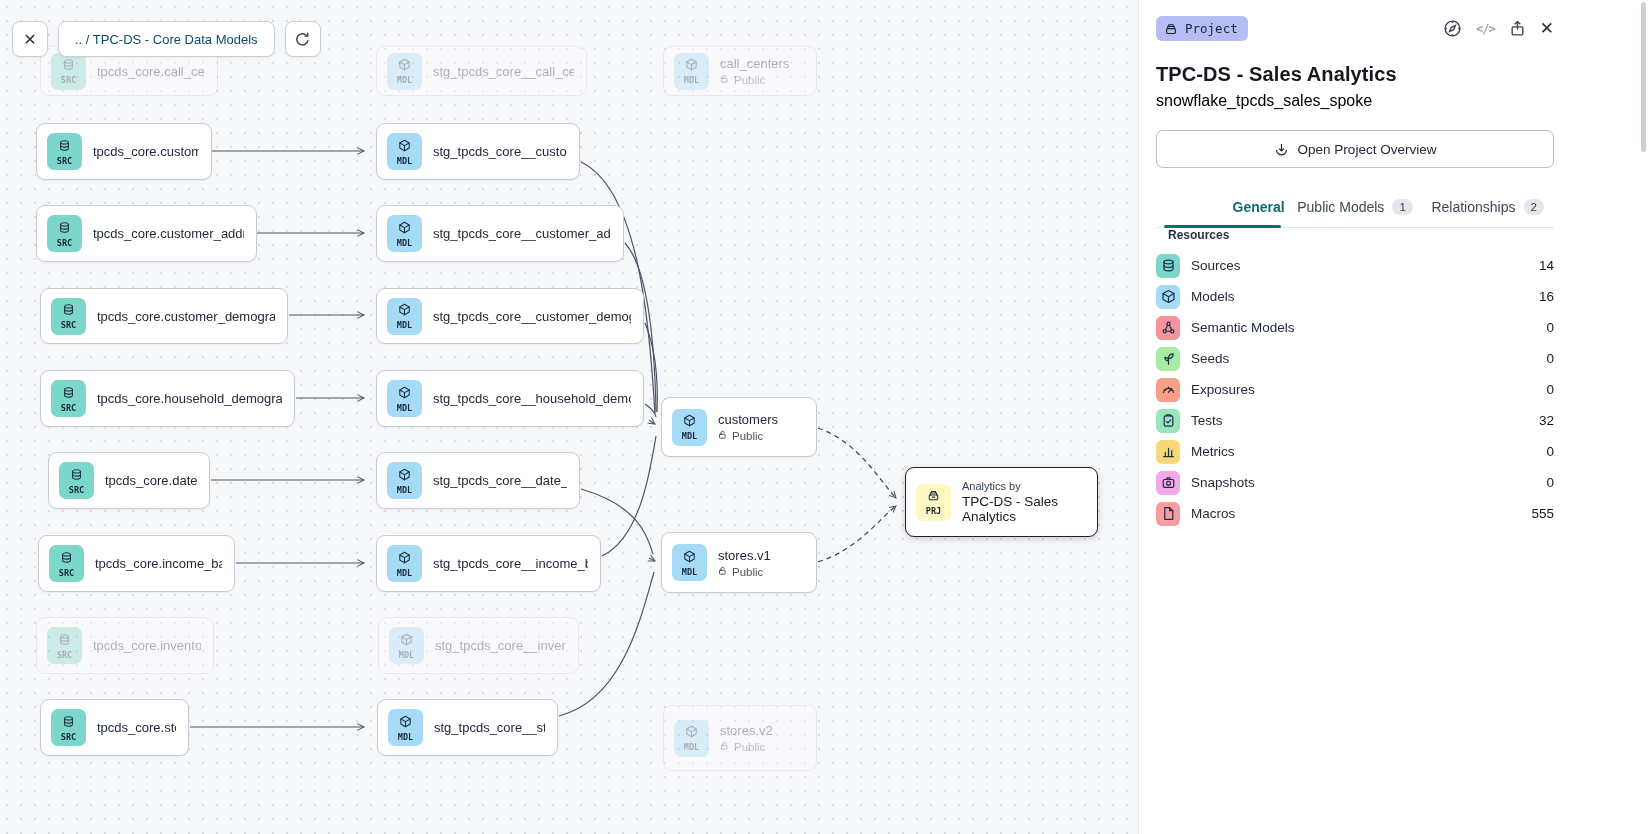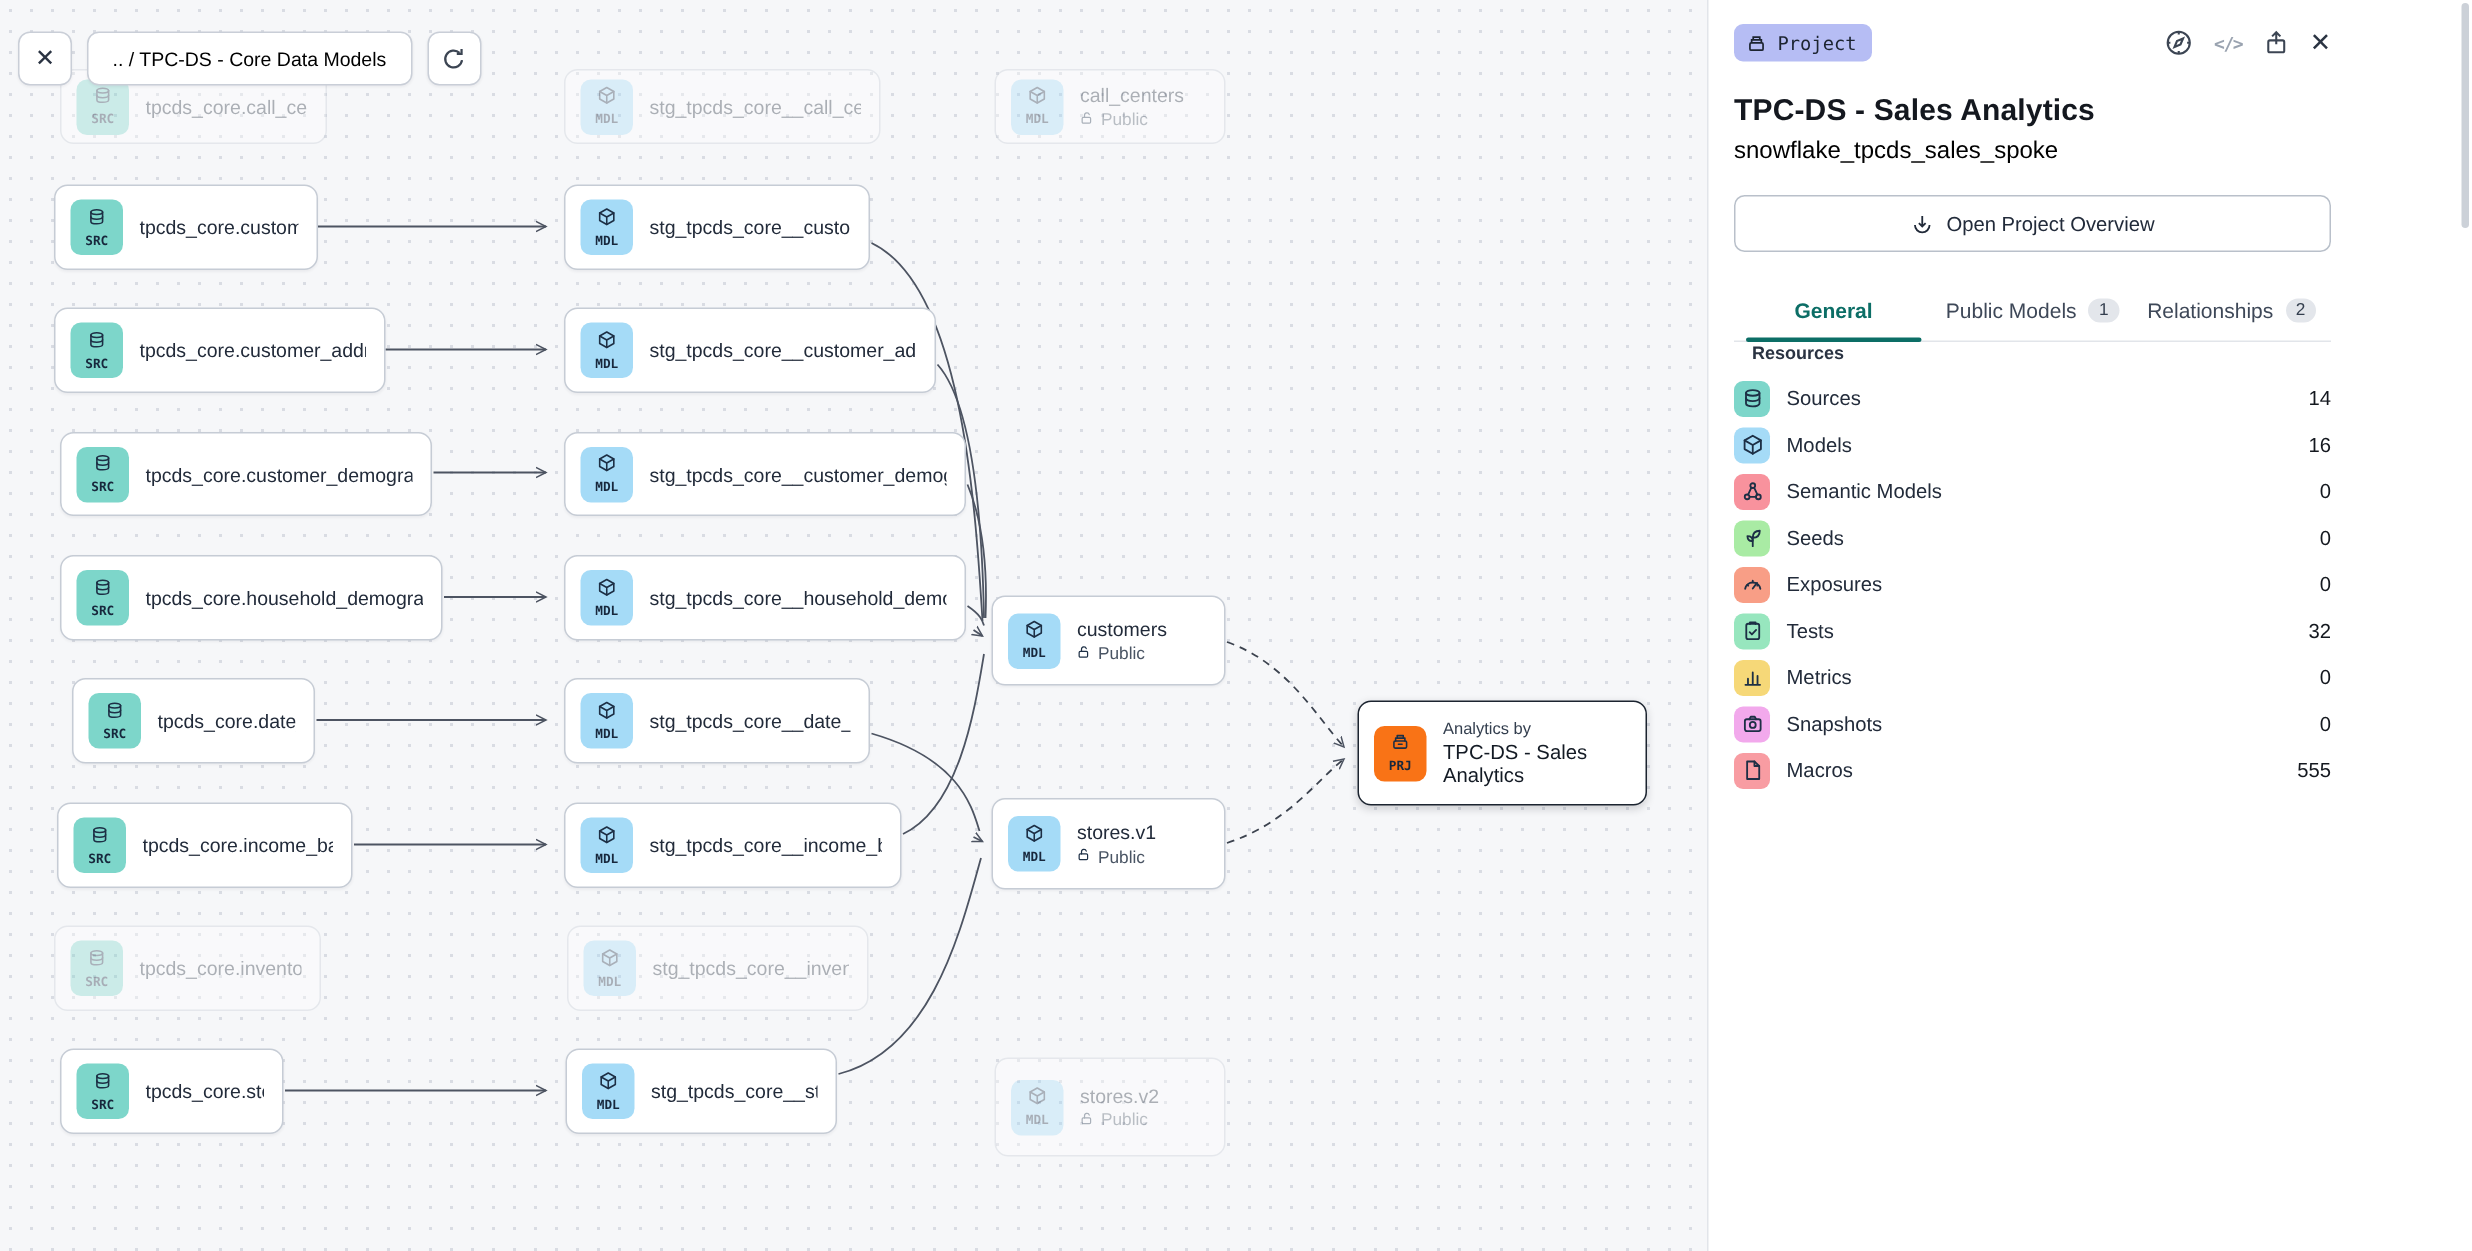--- a/index.html
+++ b/index.html
@@ -8,21 +8,21 @@
 
   
   .canvas { position:relative; width:1138px; height:834px; background:#f6f7f9; overflow:hidden;
     background-image:radial-gradient(circle, #d9dce3 1px, transparent 1.2px); background-size:14px 14px; }
 
   
   .topbar { position:absolute; top:21px; left:12px; right:14px; display:flex; gap:10px; z-index:30; }
   .tb-box { background:#fff; border:1px solid #c9ced7; border-radius:8px; height:36px;
     box-shadow:0 1px 2px rgba(20,24,33,.06); display:flex; align-items:center; }
   .close-btn { width:36px; justify-content:center; cursor:pointer; font-size:16px; color:#2a3342; }
-  .crumb { padding:0 16px; font-size:13px; color:#000000; white-space:nowrap; }
+  .crumb { padding:0 16px; font-size:13px; color:#0c4a6e; white-space:nowrap; }
   .search { flex:1; max-width:832px; padding:0 12px; gap:8px; color:#8a93a2; }
   .search input { border:none; outline:none; flex:1; font-size:13.5px; color:#2a3342; font-family:inherit; background:transparent; }
   .search input::placeholder { color:#8a93a2; }
   .refresh-btn { width:36px; justify-content:center; cursor:pointer; color:#3c4553; }
   .icon-svg { display:inline-flex; }
 
   
   #edges-svg { position:absolute; inset:0; width:1138px; height:834px; z-index:5; }
   #edges-svg path { fill:none; stroke:#4d5462; stroke-width:1.2; }
   #edges-svg path.dashed { stroke:#3c434f; stroke-dasharray:5 4; }
@@ -52,21 +52,21 @@
   .hi.code { color:#9aa3b0; font-family:"DejaVu Sans Mono", monospace; font-size:12px; font-weight:bold; letter-spacing:-1px; }
   .hi.close-x { font-size:17px; color:#2a3342; }
   .panel-title { margin-top:22px; font-size:20px; font-weight:bold; color:#14181f; letter-spacing:.1px; }
   .panel-sub { margin-top:6px; font-size:16px; color:#000000; }
   .overview-btn { margin-top:20px; width:100%; height:38px; background:#fff; border:1px solid #b9c0ca; border-radius:7px;
     display:flex; align-items:center; justify-content:center; gap:9px; font-size:13.5px; color:#222b3a; cursor:pointer; font-family:inherit; }
 
   .tabs { margin-top:22px; display:flex; border-bottom:1px solid #e2e5ea; }
   .tab { position:relative; flex:1; display:flex; align-items:center; justify-content:center; gap:8px;
     padding:9px 4px 12px; font-size:14px; color:#3e4858; cursor:pointer; }
-  .tab.active { color:#0c6e66; font-weight:bold; }
+  .tab.active { color:#0c6e66; font-weight:bold;justify-content:flex-end; }
   .tab.active::after { content:""; position:absolute; left:8px; right:8px; bottom:-1px; height:3px; background:#0c6e66; border-radius:2px; }
   .tab .count { background:#e3e6eb; color:#333e4e; font-size:11.5px; border-radius:9px; padding:2px 7px; font-weight:normal; }
 
   .res-heading { margin-top:0; font-size:12px; font-weight:bold; color:#2a3342;padding-left:12px; }
   .res-list { margin-top:12px; display:flex; flex-direction:column; gap:8px; }
   .res-row { display:flex; align-items:center; gap:11px; height:23px; cursor:pointer; }
   .res-ic { width:24px; height:24px; border-radius:6px; display:flex; align-items:center; justify-content:center; color:#1d2f45; }
   .res-label { flex:1; font-size:13.5px; color:#222b3a; }
   .res-val { font-size:13.5px; color:#14181f; text-align:right; }
 
@@ -366,21 +366,21 @@
             <div class="n-sub">
               <span><svg width="10" height="10" viewBox="0 0 16 16">
                   <rect x="2.3" y="6.8" width="9" height="6.2" rx="1.2" fill="none" stroke="#1d2f45" stroke-width="1.3" stroke-linecap="round" stroke-linejoin="round"></rect>
                   <path d="M4.8 6.8V4.6a2.6 2.6 0 0 1 5.1-.7" fill="none" stroke="#1d2f45" stroke-width="1.3" stroke-linecap="round" stroke-linejoin="round"></path>
                 </svg></span>
             <span>Public</span>
             </div>
           </div>
         </div>
         <div class="node selected" style="left: 905px; top: 467px; width: 193px; height: 70px;">
-          <div class="badge" style="background:#f97316">
+          <div class="badge" style="background:#fef9c3">
       <span><svg width="13" height="13" viewBox="0 0 16 16">
                 <rect x="2.8" y="7.4" width="10.4" height="5.8" rx="1" fill="none" stroke="#1d2f45" stroke-width="1.3" stroke-linecap="round" stroke-linejoin="round"></rect>
                 <path d="M4.2 7.4V5h7.6v2.4M5.5 5V3h5v2M6.5 10h3" fill="none" stroke="#1d2f45" stroke-width="1.3" stroke-linecap="round" stroke-linejoin="round"></path>
               </svg></span>
       <span class="b-label">PRJ</span>
           </div>
           <div>
             <div class="n-kicker">Analytics by</div>
             <div class="n-title">TPC-DS - Sales Analytics</div>
           </div>

